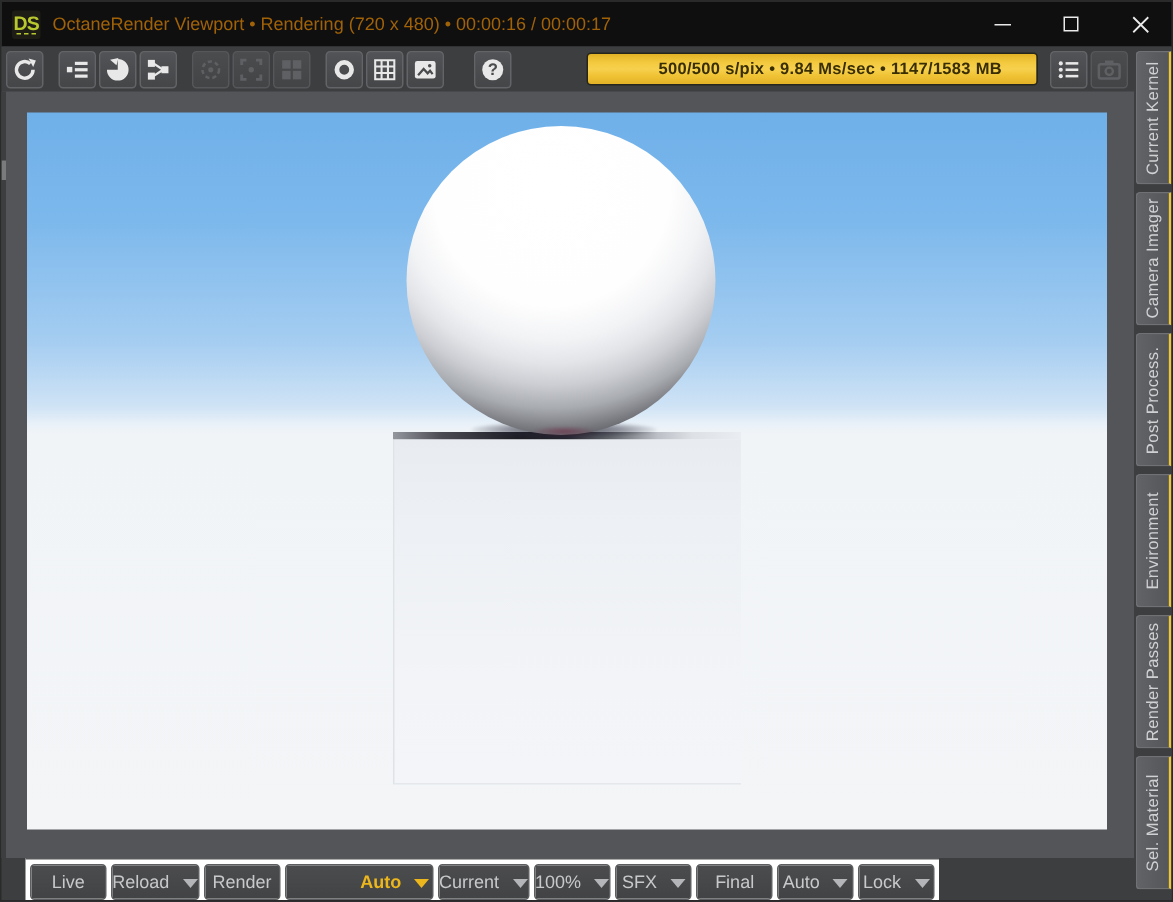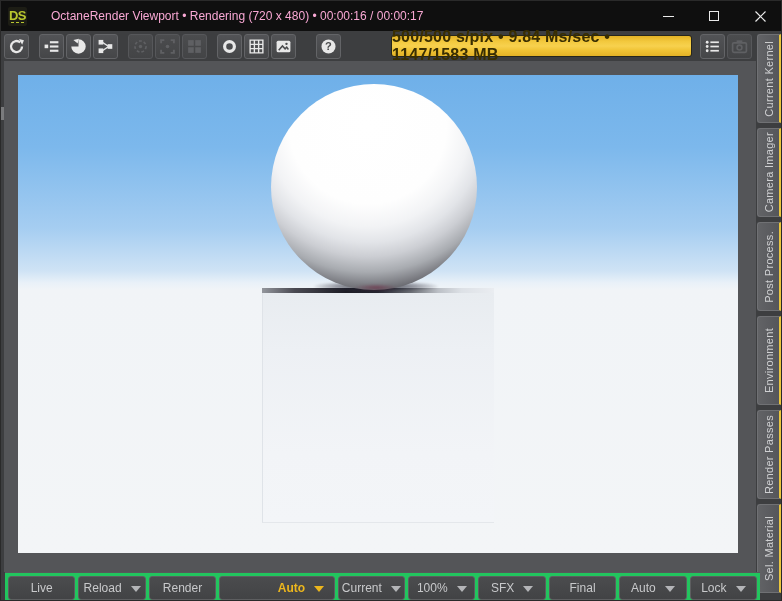--- a/index.html
+++ b/index.html
@@ -8,42 +8,42 @@
     position:relative;width:782px;height:601px;overflow:hidden;
     background:#3d3e40;font-family:"Liberation Sans",sans-serif;
     border:1px solid #2a2a2a;
   }
   
   .titlebar{position:absolute;left:0;top:0;width:782px;height:30px;background:#0f0f0f;display:flex;align-items:center;}
   .appicon{width:19px;height:19px;margin-left:7px;background:#1d1d15;border-radius:2px;
     display:flex;align-items:center;justify-content:center;flex-direction:column;}
   .appicon .ds{color:#b9c72f;font-size:13px;font-weight:bold;letter-spacing:-0.5px;line-height:11px;}
   .appicon .dash{width:13px;border-bottom:1px dashed #b9c72f;margin-top:1px;}
-  .title-text{margin-left:24px;color:#f9a8d4;font-size:12px;white-space:nowrap;}
+  .title-text{margin-left:8px;color:#a16207;font-size:12px;white-space:nowrap;}
   .wincontrols{position:absolute;right:0;top:0;height:30px;display:flex;}
   .winbtn{width:46px;height:30px;display:flex;align-items:center;justify-content:center;}
   .glyph-min{width:11px;height:0;border-top:1px solid #eaeaea;}
   .glyph-max{width:10px;height:10px;border:1px solid #eaeaea;}
   
   .toolbar{position:absolute;left:0;top:30px;width:755px;height:30px;background:#3d3e40;display:flex;align-items:center;padding-left:3px;}
   .tgroup{display:flex;margin-right:8px;}
   .tbtn{width:25px;height:25px;border-radius:3px;margin-right:2px;
     background:linear-gradient(180deg,#525356,#454648);border:1px solid #636467;
     display:flex;align-items:center;justify-content:center;}
   .tbtn.dim{border-color:#56575a;background:linear-gradient(180deg,#4b4c4e,#434446);}
   .tbtn svg{display:block;}
   .icon-stroke{stroke:#e8e8e8;fill:none;}
   .icon-fill{fill:#e8e8e8;}
   .dim .icon-stroke{stroke:#5f6063;}
   .dim .icon-fill{fill:#5f6063;}
   .progressbar{flex:1;height:22px;margin-left:40px;margin-right:8px;border-radius:3px;
     border:1px solid #26261c;
     background:linear-gradient(180deg,#e3b226 0%,#f3c93e 28%,#f7d14e 50%,#f0c335 72%,#e3b226 100%);
     display:flex;align-items:center;justify-content:center;}
-  .progress-text{font-size:16px;font-weight:bold;color:#392e02;letter-spacing:.2px;}
+  .progress-text{font-size:11px;font-weight:bold;color:#392e02;letter-spacing:.2px;margin-left:24px;}
   
   .tabstrip{position:absolute;left:755px;top:30px;width:27px;height:571px;background:#3d3e40;}
   .vtab{position:absolute;left:1px;width:24px;height:89px;
     background:linear-gradient(90deg,#626366,#55565a);
     border:1px solid #707174;border-right:2px solid #eac63e;border-radius:3px 0 0 3px;
     display:flex;align-items:center;justify-content:center;}
   .vtab span{writing-mode:vertical-rl;transform:rotate(180deg);
     color:#d0d1d3;font-size:11px;letter-spacing:.3px;white-space:nowrap;}
   
   .viewport{position:absolute;left:0;top:60px;width:755px;height:511px;background:#545558;}
@@ -59,21 +59,21 @@
   .contact-shadow{position:absolute;left:296px;top:206px;width:124px;height:11px;border-radius:50%;
     background:radial-gradient(ellipse at center,rgba(12,12,22,.8) 0%,rgba(40,40,56,.45) 45%,rgba(120,130,150,0) 75%);
     filter:blur(1px);}
   .sphere{position:absolute;left:253px;top:9px;width:206px;height:206px;border-radius:50%;
     background:radial-gradient(circle 175px at 47% 20%,
       #ffffff 0%,#fefefe 45%,#f2f3f5 58%,#e2e4e8 67%,#ccced3 75%,
       #a8abb0 84%,#77787e 92%,#4c4c53 99%);}
   .contact-red{position:absolute;left:336px;top:209px;width:44px;height:7px;border-radius:50%;
     background:radial-gradient(ellipse,rgba(110,25,55,.55),rgba(110,25,55,0) 70%);filter:blur(1px);}
   
-  .bottombar{position:absolute;left:4px;top:571px;width:755px;height:30px;background:#22c55e;
+  .bottombar{position:absolute;left:16px;top:571px;width:609px;height:30px;background:#ffffff;
     border-top:1px solid #58595b;display:flex;gap:3px;padding:3px 3px 0 3px;}
   .bbtn{flex:1;height:24px;border-radius:3px;
     background:linear-gradient(180deg,#4b4c4e,#424345);border:1px solid #5d5e60;
     display:flex;align-items:center;justify-content:center;gap:9px;
     color:#c8c9cb;font-size:12px;cursor:default;}
   .bbtn .arrow{width:0;height:0;border-left:5px solid transparent;border-right:5px solid transparent;
     border-top:6px solid #b4b5b8;margin-top:2px;}
   .bbtn.active{color:#ecb61d;font-weight:bold;padding-left:48px;}
   .bbtn.active .arrow{border-top-color:#ecb61d;}
 </style>

